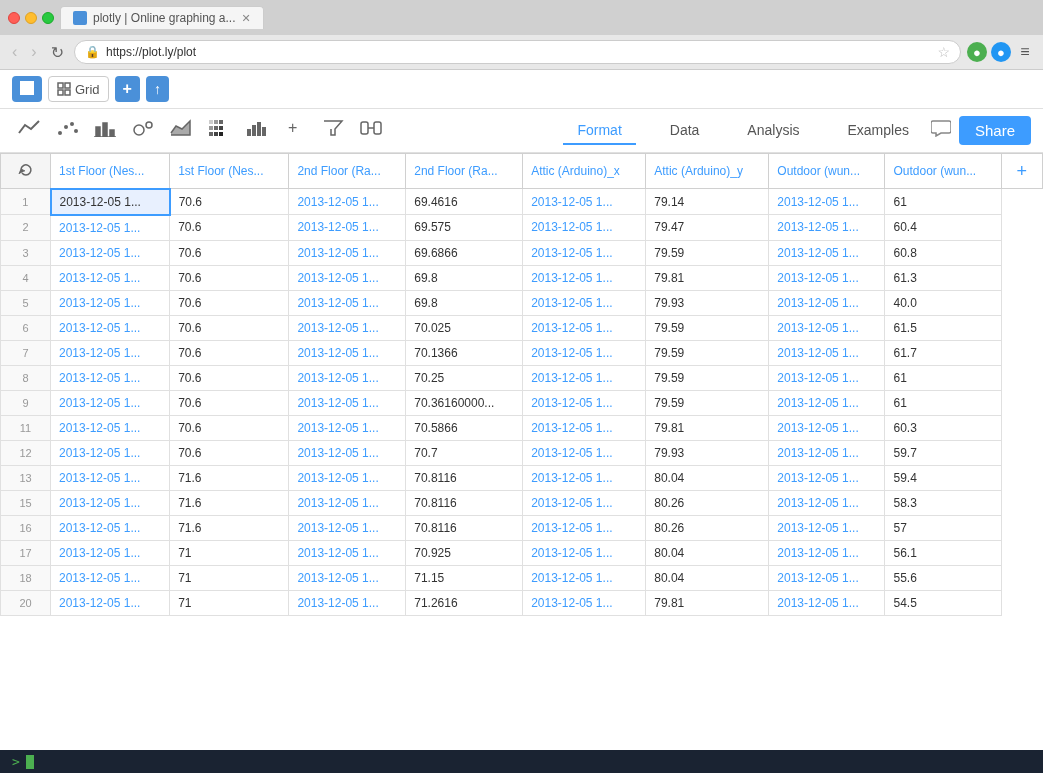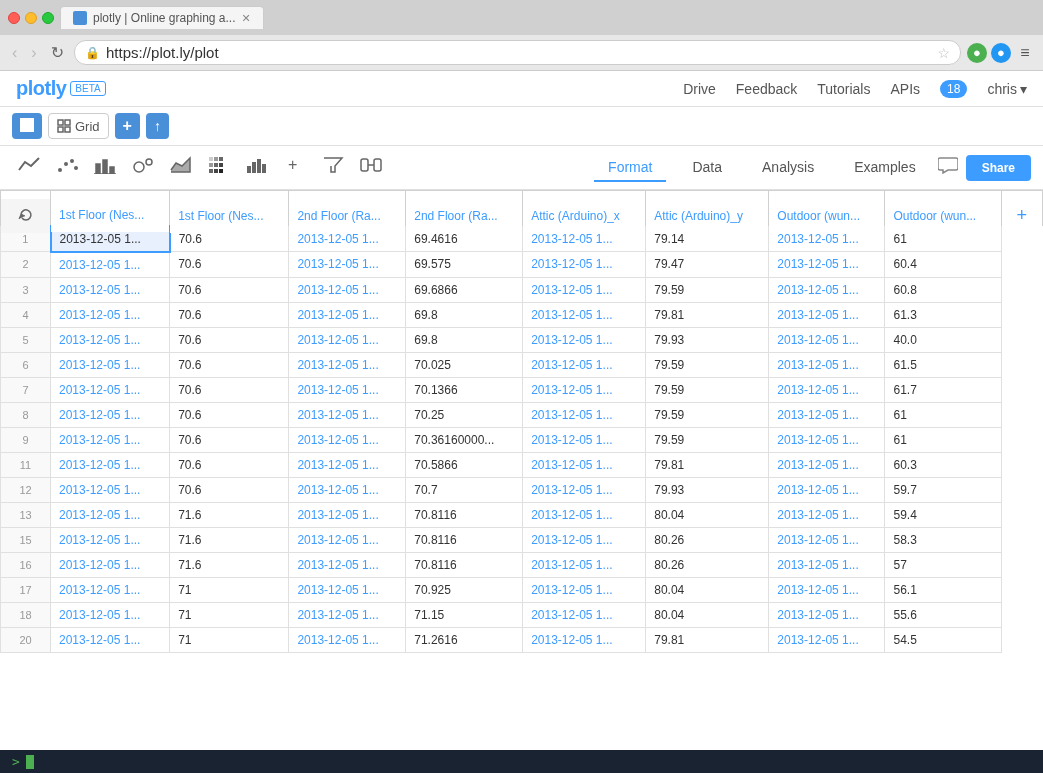--- a/index.html
+++ b/index.html
@@ -15,21 +15,21 @@
     .tl-green { background: #28c940; border: 1px solid #1aab29; }
     .browser-tab { background: #f5f5f5; border: 1px solid #ccc; border-bottom: none; border-radius: 4px 4px 0 0; padding: 4px 12px; font-size: 12px; color: #555; display: flex; align-items: center; gap: 6px; min-width: 180px; }
     .tab-favicon { width: 14px; height: 14px; background: #4a90d9; border-radius: 2px; display: inline-block; }
     .tab-close { color: #888; font-size: 11px; margin-left: auto; }
 
     .browser-toolbar { display: flex; align-items: center; padding: 5px 8px; gap: 6px; background: #e8e8e8; }
     .nav-btn { background: none; border: none; cursor: pointer; color: #666; font-size: 16px; padding: 2px 4px; }
     .nav-btn:disabled { color: #bbb; cursor: default; }
     .address-bar { flex: 1; display: flex; align-items: center; background: white; border: 1px solid #ccc; border-radius: 12px; padding: 3px 10px; gap: 6px; }
     .lock-icon { color: #4a90d9; font-size: 12px; }
-    .address-text { font-size: 15px; color: #333; flex: 1; }
+    .address-text { font-size: 12px; color: #333; flex: 1; }
     .star-icon { color: #bbb; font-size: 14px; }
     .browser-actions { display: flex; gap: 4px; }
     .browser-action-btn { width: 20px; height: 20px; border-radius: 50%; display: flex; align-items: center; justify-content: center; font-size: 13px; }
     .ba-green { background: #4caf50; color: white; }
     .ba-blue { background: #2196f3; color: white; }
     .ba-menu { background: none; font-size: 16px; color: #555; }
 
     
     .app { background: white; min-height: calc(773px - 80px); }
 
@@ -45,30 +45,30 @@
     
     .toolbar { display: flex; align-items: center; padding: 6px 12px; border-bottom: 1px solid #e0e0e0; background: white; gap: 6px; }
     .toolbar-left { display: flex; gap: 6px; }
     .grid-toggle { display: flex; align-items: center; gap: 4px; border: 1px solid #ccc; border-radius: 4px; padding: 4px 8px; cursor: pointer; color: #555; font-size: 13px; }
     .add-col-btn { background: #4a90d9; color: white; border: none; border-radius: 4px; padding: 4px 8px; cursor: pointer; font-size: 16px; font-weight: bold; }
     .upload-btn { background: #4a90d9; color: white; border: none; border-radius: 4px; padding: 4px 8px; cursor: pointer; font-size: 14px; }
 
     
     .chart-toolbar { display: flex; align-items: center; padding: 6px 12px; border-bottom: 1px solid #e0e0e0; background: white; gap: 4px; }
     .chart-tool-btn { background: none; border: none; cursor: pointer; padding: 4px 6px; color: #555; font-size: 18px; border-radius: 3px; }
-    .chart-tabs { margin-left: auto; display: flex; align-items: center; gap: 12px; }
+    .chart-tabs { margin-left: auto; display: flex; align-items: center; gap: 20px; }
     .chart-tab { padding: 5px 14px; font-size: 14px; color: #555; cursor: pointer; border-bottom: 2px solid transparent; }
     .chart-tab.active { color: #3d9cff; border-bottom-color: #3d9cff; }
     .comment-btn { background: none; border: none; cursor: pointer; color: #888; font-size: 18px; padding: 4px; }
-    .share-btn { background: #3d9cff; color: white; border: none; border-radius: 4px; padding: 6px 16px; font-size: 12px; cursor: pointer; font-weight: 700; }
+    .share-btn { background: #3d9cff; color: white; border: none; border-radius: 4px; padding: 6px 16px; font-size: 15px; cursor: pointer; font-weight: 400; }
 
     
     .data-grid-container { overflow: auto; background: white; }
     table { border-collapse: collapse; width: 100%; font-size: 12px; }
-    th { background: white; border: 1px solid #d0d0d0; padding: 6px 8px; text-align: left; font-weight: normal; color: #3d9cff; white-space: nowrap; overflow: hidden; text-overflow: ellipsis; max-width: 150px; position: sticky; top: 8px; z-index: 1; }
+    th { background: white; border: 1px solid #d0d0d0; padding: 6px 8px; text-align: left; font-weight: normal; color: #3d9cff; white-space: nowrap; overflow: hidden; text-overflow: ellipsis; max-width: 150px; position: sticky; top: 0; z-index: 1; }
     th.row-header { color: #555; font-size: 16px; background: #f5f5f5; width: 50px; text-align: center; }
     td { border: 1px solid #e0e0e0; padding: 5px 8px; white-space: nowrap; overflow: hidden; text-overflow: ellipsis; max-width: 150px; color: #333; }
     td.row-num { background: #f9f9f9; color: #999; text-align: center; font-size: 11px; border: 1px solid #e0e0e0; }
     td.date-val { color: #3d9cff; }
     td.selected { border: 2px solid #3d9cff; background: #e8f0fe; }
     .add-col-header { color: #3d9cff; font-size: 18px; text-align: center; cursor: pointer; background: white; border: 1px solid #d0d0d0; padding: 6px 12px; }
 
     
     .bottom-bar { position: fixed; bottom: 0; left: 0; right: 0; background: #1a2332; color: #4caf50; padding: 4px 12px; font-family: monospace; font-size: 13px; display: flex; align-items: center; gap: 6px; }
     .prompt-symbol { color: #4caf50; }
@@ -105,35 +105,20 @@
       <div class="browser-actions">
         <div class="browser-action-btn ba-green">●</div>
         <div class="browser-action-btn ba-blue">●</div>
         <div class="browser-action-btn ba-menu">≡</div>
       </div>
     </div>
   </div>
 
   <div class="app">
 
-    <div class="app-header">
-      <span class="app-logo">plotly</span>
-      <span class="app-beta">BETA</span>
-      <nav class="app-nav">
-        <a class="app-nav-item">Drive</a>
-        <a class="app-nav-item">Feedback</a>
-        <a class="app-nav-item">Tutorials</a>
-        <a class="app-nav-item">APIs</a>
-        <span class="notifications-badge">18</span>
-        <div class="user-menu">
-          <span>chris</span>
-          <span>▾</span>
-        </div>
-      </nav>
-    </div>
 
     <div class="toolbar">
       <div class="toolbar-left">
         <button style="background:#4a90d9;color:white;border:none;border-radius:4px;padding:4px 8px;cursor:pointer;">
           <svg width="14" height="14" viewBox="0 0 14 14" fill="white">
               <rect width="14" height="14"></rect>
             </svg>
         </button>
         <div class="grid-toggle">
           <svg width="14" height="14" viewBox="0 0 14 14" fill="none" stroke="#666" stroke-width="1.5">

